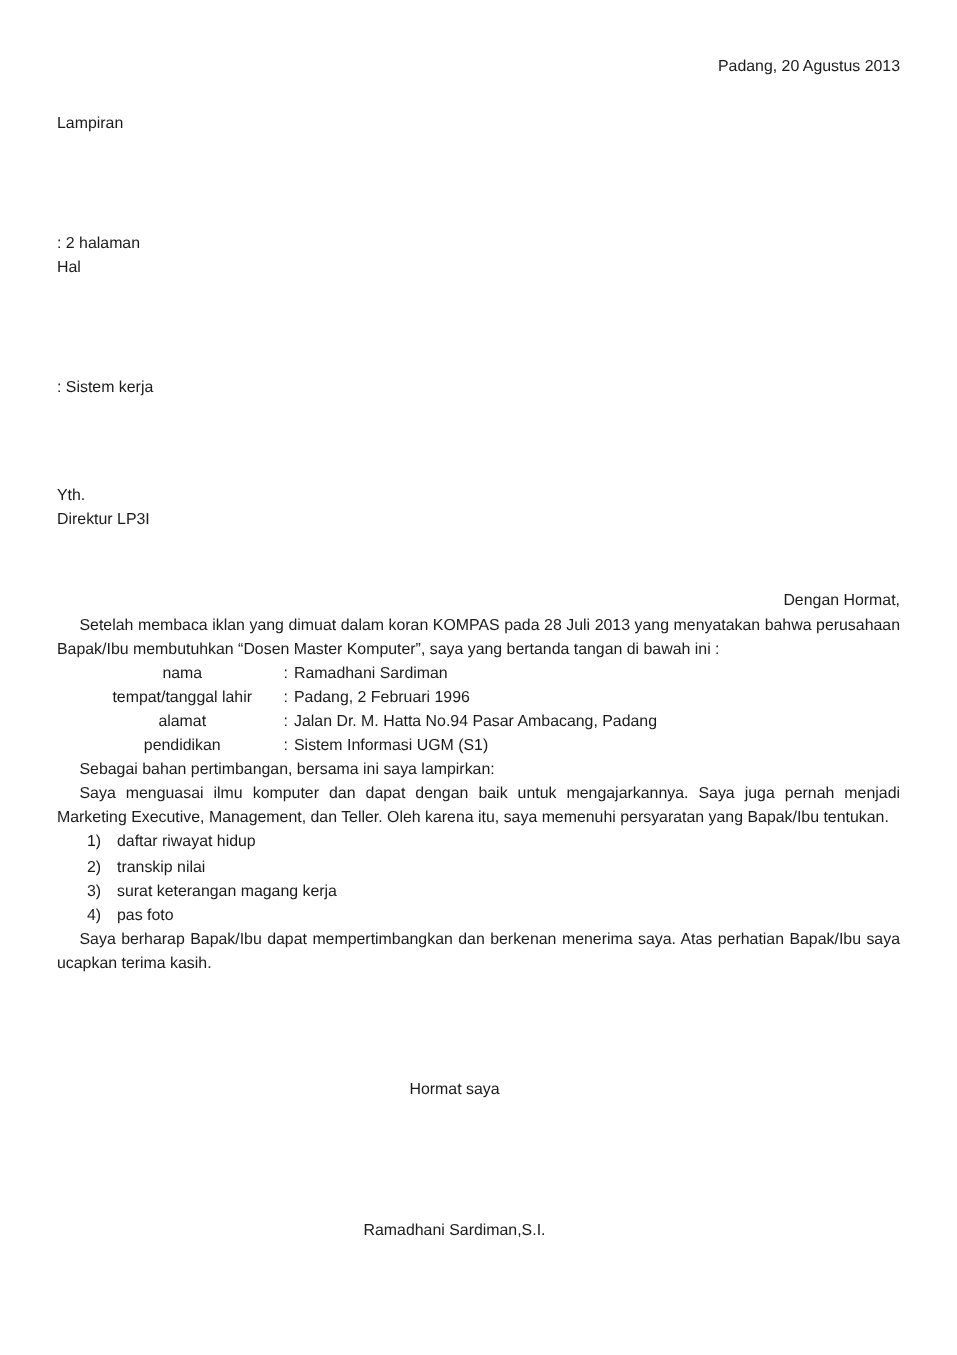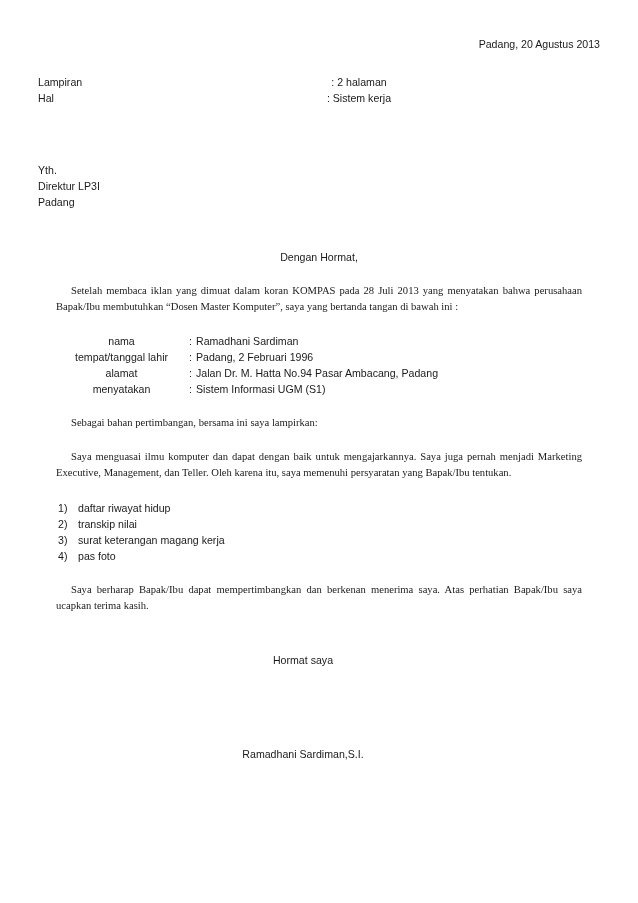--- a/index.html
+++ b/index.html
@@ -34,42 +34,41 @@
     text-align: right;
     margin: 0 0 22px 0;
     white-space: nowrap;
   }
   .meta-block {
     margin: 0 0 0 0;
   }
   .meta-row {
     display: flex;
     white-space: nowrap;
+    flex-direction: column;
   }
   .meta-label {
     width: 80px;
     flex: 0 0 80px;
   }
   .meta-value {
     flex: 1 1 auto;
-    text-align: center;
   }
   .gap-lg { height: 56px; }
   .gap-md { height: 38px; }
   .addressee div { white-space: nowrap; }
   .para-indent {
-    margin: 18px;
+    margin: 0;
     text-align: justify;
     text-justify: inter-word;
     text-indent: 15px;
-    font-family: Liberation Serif, serif;
   }
   .para-noindent {
     margin: 0;
-    text-align: center;
+    text-align: right;
   }
   .data-list {
     margin: 0;
     padding: 0;
     list-style: none;
   }
   .data-row {
     display: flex;
     padding-left: 16px;
     white-space: nowrap;
@@ -97,21 +96,21 @@
     white-space: nowrap;
   }
   .num-marker {
     width: 20px;
     flex: 0 0 20px;
   }
   .num-text {
     flex: 1 1 auto;
   }
   .sign-block {
-    margin-top: 38px;
+    margin-top: 68px;
     padding-right: 32px;
     text-align: center;
   }
   .sign-inner {
     display: inline-block;
     text-align: center;
     white-space: nowrap;
   }
   .sign-space { height: 78px; }
 </style>
@@ -132,21 +131,20 @@
         <span class="meta-label">Hal</span>
         <span class="meta-value">: Sistem kerja</span>
       </div>
     </div>
 
     <div class="gap-lg"></div>
 
     <div class="addressee">
       <div>Yth.</div>
       <div>Direktur LP3I</div>
-      <div>Padang</div>
     </div>
 
     <div class="gap-md"></div>
 
     <div class="para-noindent">Dengan Hormat,</div>
 
     <p class="para-indent">Setelah membaca iklan yang dimuat dalam koran KOMPAS pada 28 Juli 2013 yang menyatakan bahwa perusahaan Bapak/Ibu membutuhkan “Dosen Master Komputer”, saya yang bertanda tangan di bawah ini :</p>
 
     <ul class="data-list">
       <li class="data-row">
@@ -158,21 +156,21 @@
         <span class="data-key">tempat/tanggal lahir</span>
         <span class="data-sep">:</span>
         <span class="data-val">Padang, 2 Februari 1996</span>
       </li>
       <li class="data-row">
         <span class="data-key">alamat</span>
         <span class="data-sep">:</span>
         <span class="data-val">Jalan Dr. M. Hatta No.94 Pasar Ambacang, Padang</span>
       </li>
       <li class="data-row">
-        <span class="data-key">menyatakan</span>
+        <span class="data-key">pendidikan</span>
         <span class="data-sep">:</span>
         <span class="data-val">Sistem Informasi UGM (S1)</span>
       </li>
     </ul>
 
 
     <p class="para-indent">Sebagai bahan pertimbangan, bersama ini saya lampirkan:</p>
 
     <p class="para-indent">Saya menguasai ilmu komputer dan dapat dengan baik untuk mengajarkannya. Saya juga pernah menjadi Marketing Executive, Management, dan Teller. Oleh karena itu, saya memenuhi persyaratan yang Bapak/Ibu tentukan.</p>
 

